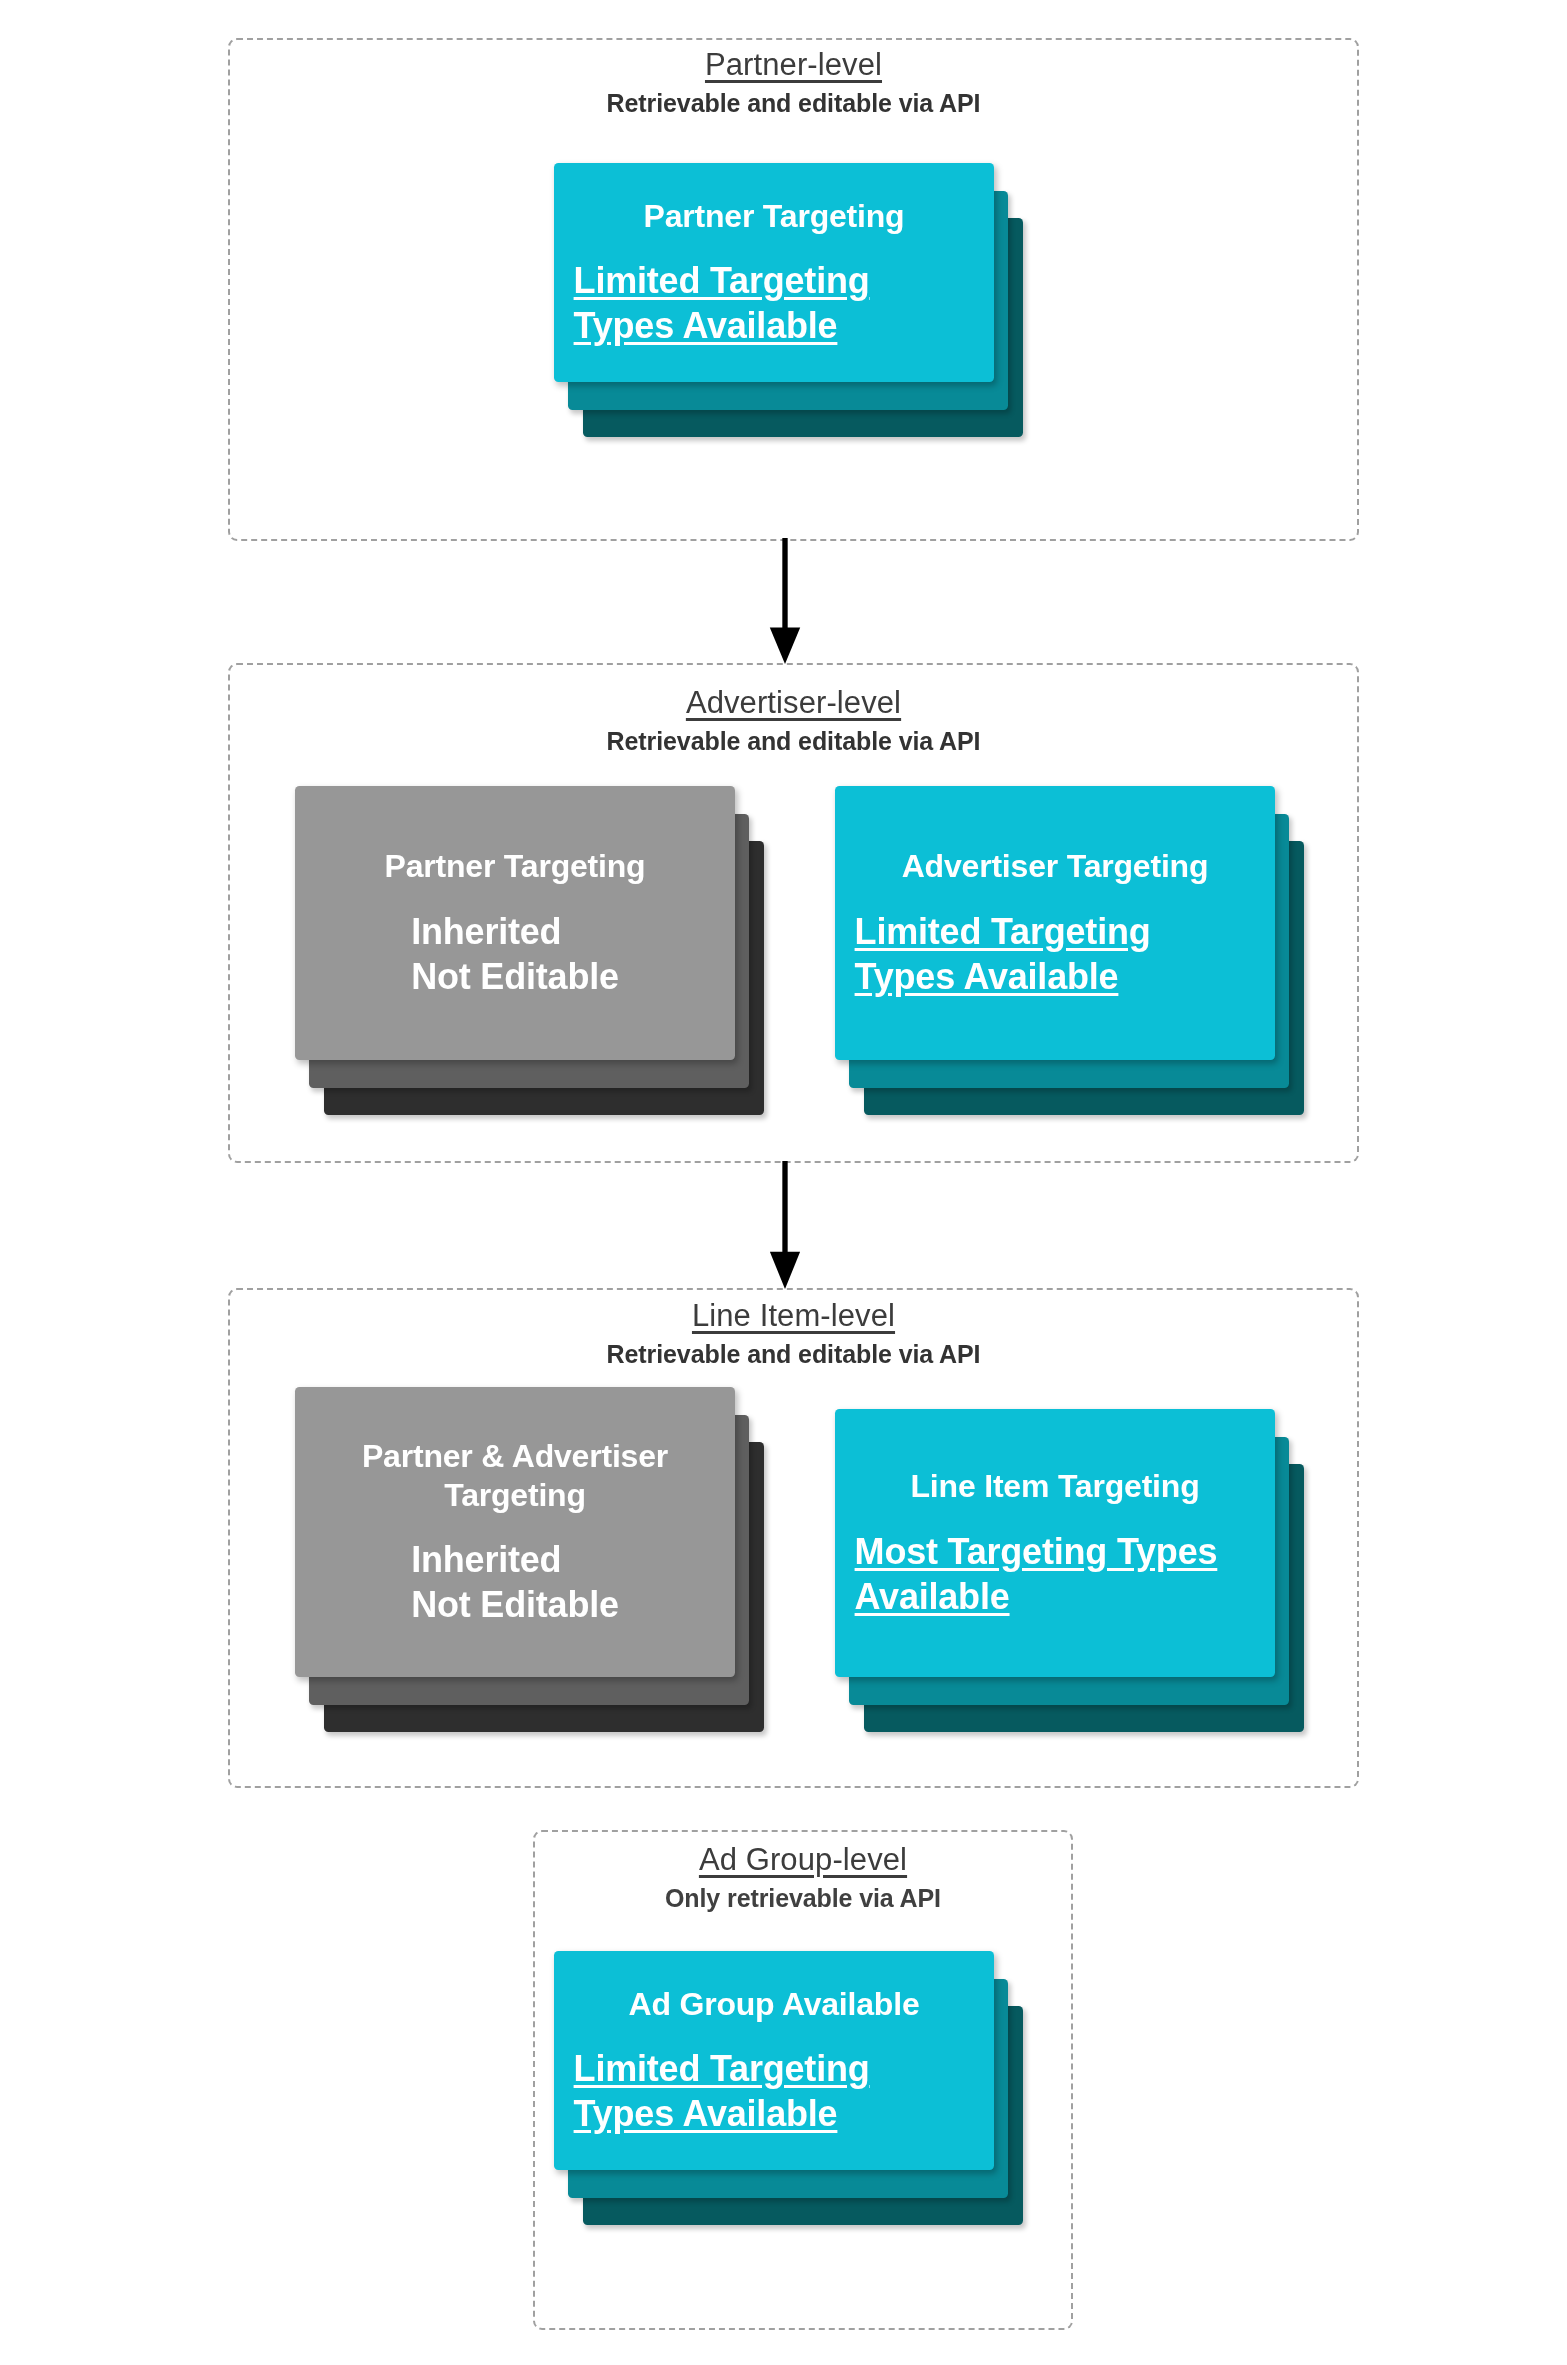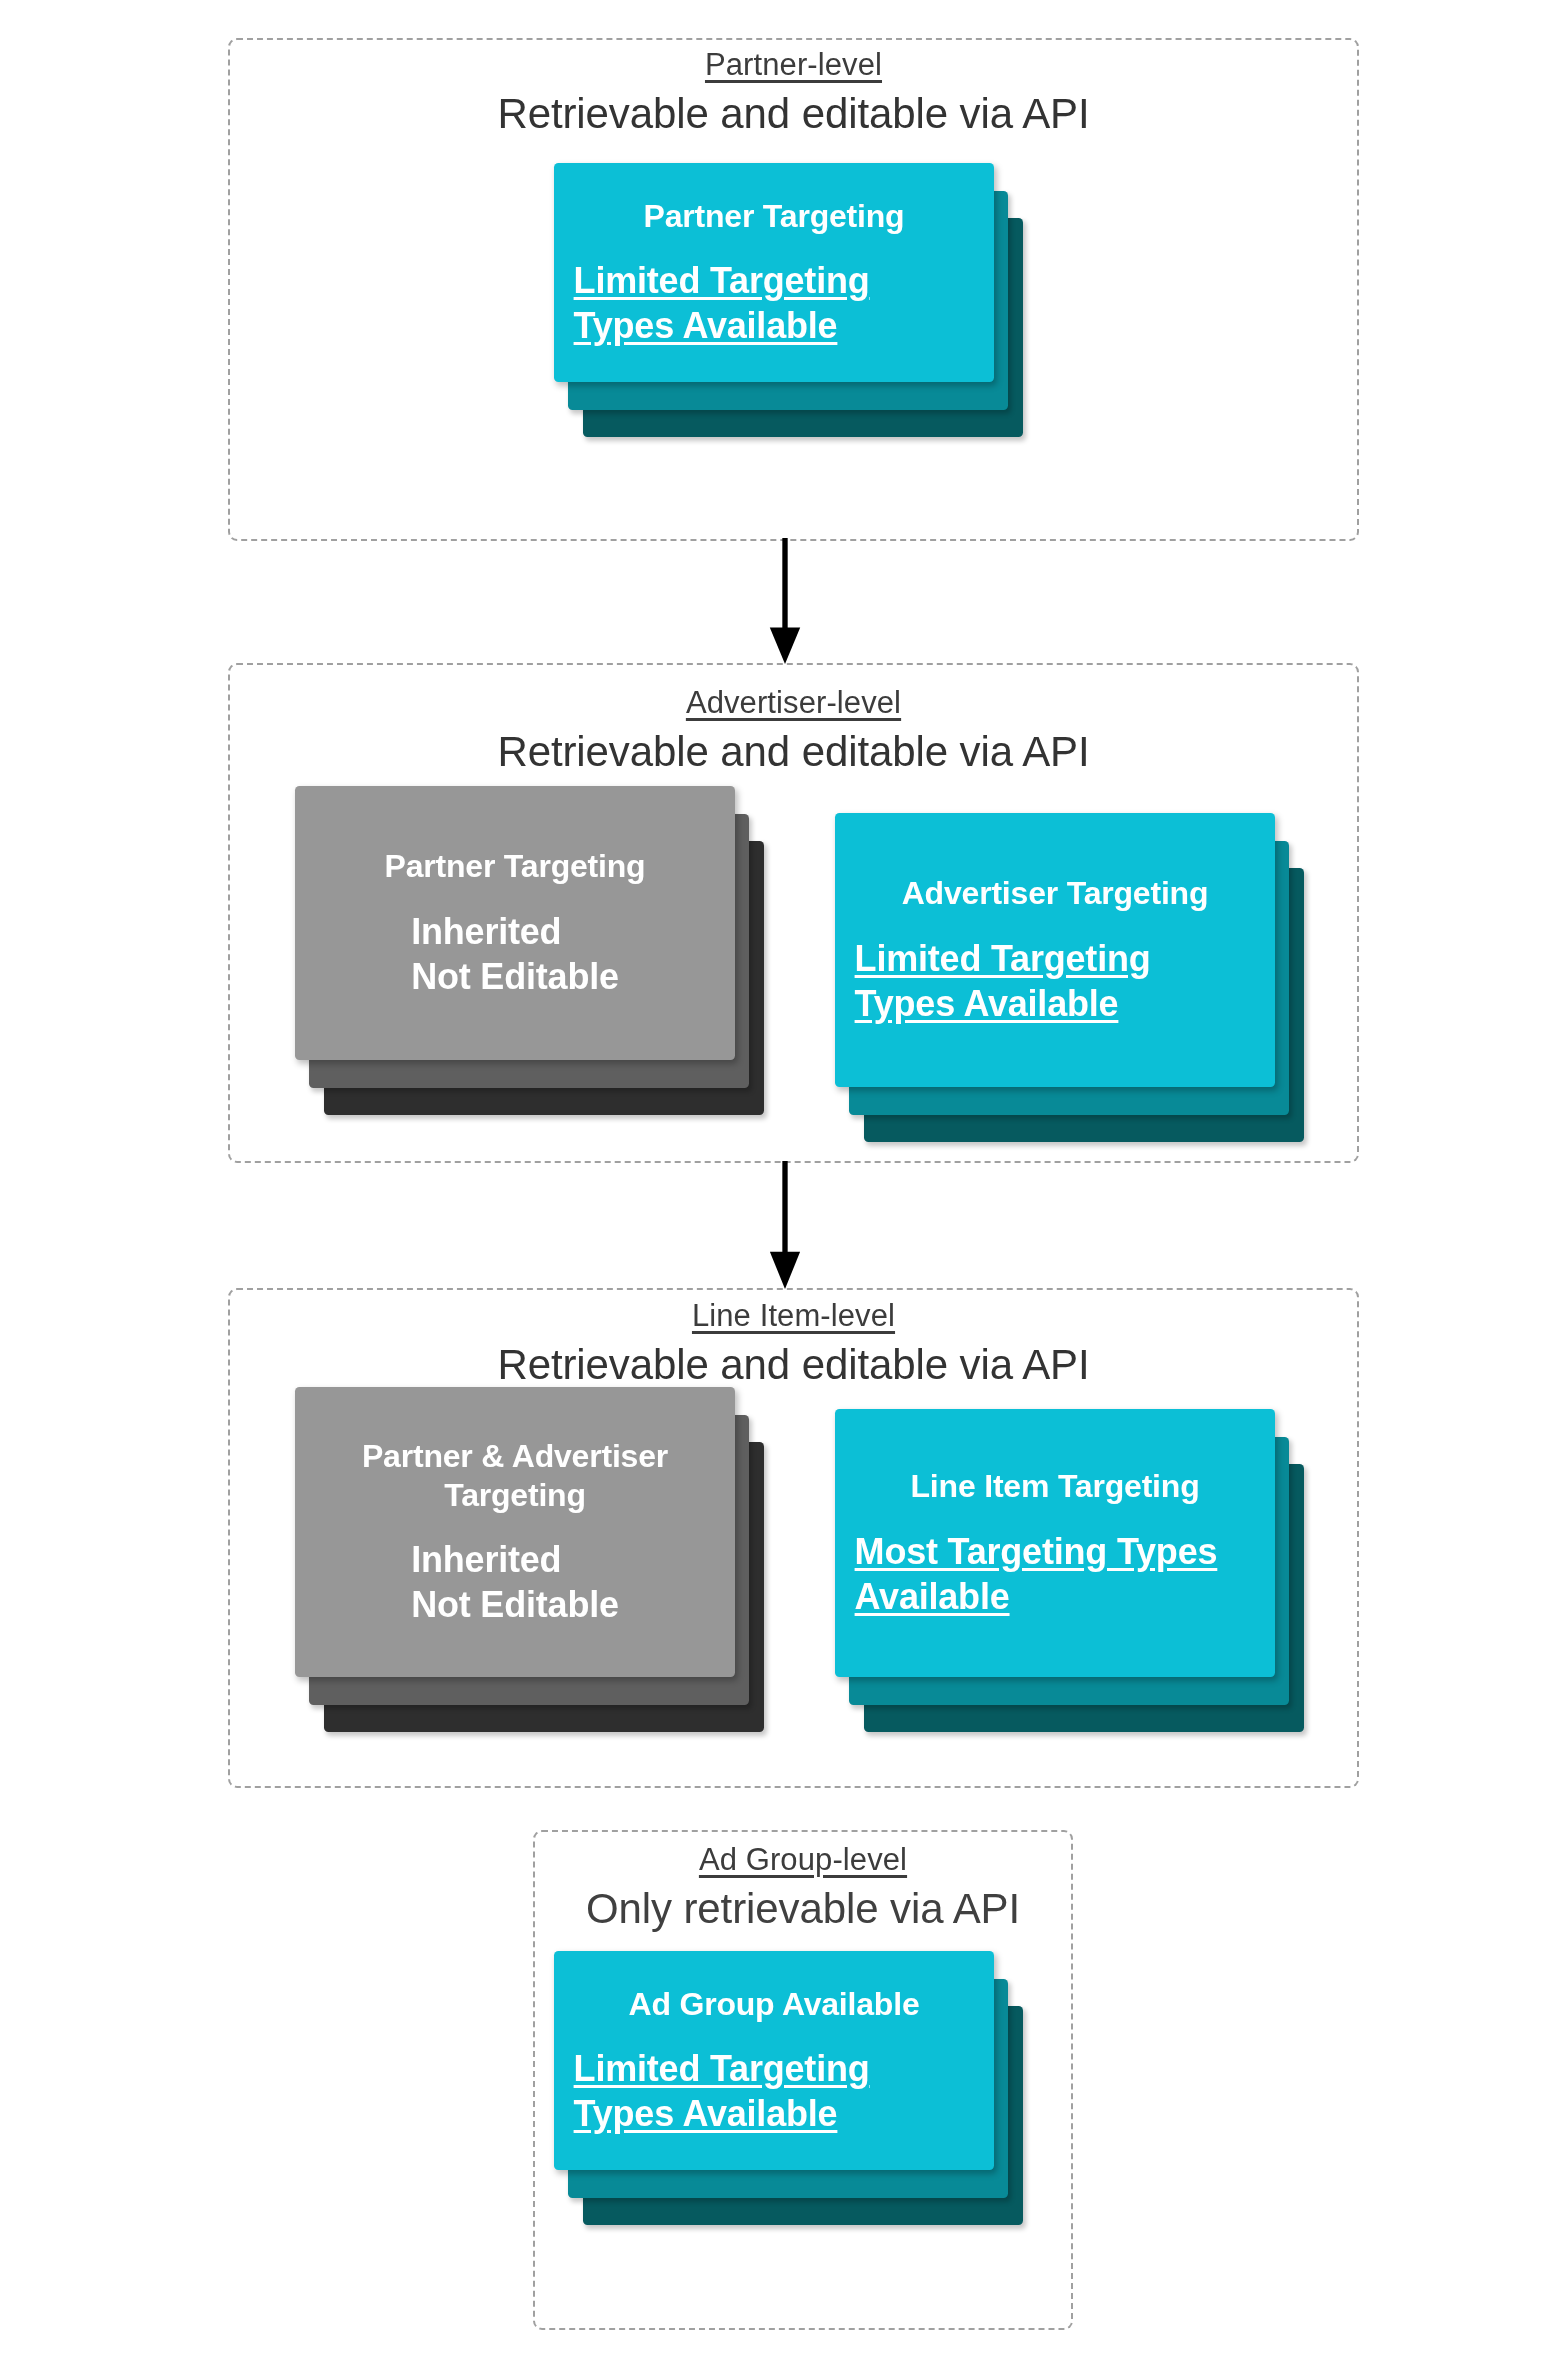--- a/index.html
+++ b/index.html
@@ -35,22 +35,22 @@
     display: block;
     font-size: 31px;
     font-weight: 400;
     color: #3c3c3c;
     text-decoration: underline;
     text-underline-offset: 4.5px;
     letter-spacing: 0.1px;
   }
   .level-api {
     display: block;
-    font-size: 42px;
-    font-weight: 400;
+    font-size: 25px;
+    font-weight: 700;
     color: #333333;
     margin-top: 4.5px;
     letter-spacing: -0.1px;
   }
   .level-api.is-red {
     color: #404040;
   }
 
   
   .card-stack {
@@ -159,21 +159,21 @@
 <div class="card-stack stack-gray" style="left:295px; top:786px; width:429px; height:274px;">
   <div class="card-layer back"></div>
   <div class="card-layer mid"></div>
   <div class="card-layer front">
     <div class="card-title">Partner Targeting</div>
     <div class="card-sub" style="white-space:pre-line;">Inherited
 Not Editable</div>
   </div>
 </div>
 
-<div class="card-stack stack-cyan" style="left:835px; top:786px; width:429px; height:274px;margin-top:27px;">
+<div class="card-stack stack-cyan" style="left:835px; top:786px; width:429px; height:274px;">
   <div class="card-layer back"></div>
   <div class="card-layer mid"></div>
   <div class="card-layer front">
     <div class="card-title">Advertiser Targeting</div>
     <div class="card-sub underlined">Limited Targeting Types Available</div>
   </div>
 </div>
 
 <svg class="flow-arrow" style="left:766px; top:1161px; width:38px; height:129px;" viewBox="0 0 42 145" xmlns="http://www.w3.org/2000/svg">
   <line x1="21" y1="0" x2="21" y2="114" stroke="#000000" stroke-width="6"></line>

